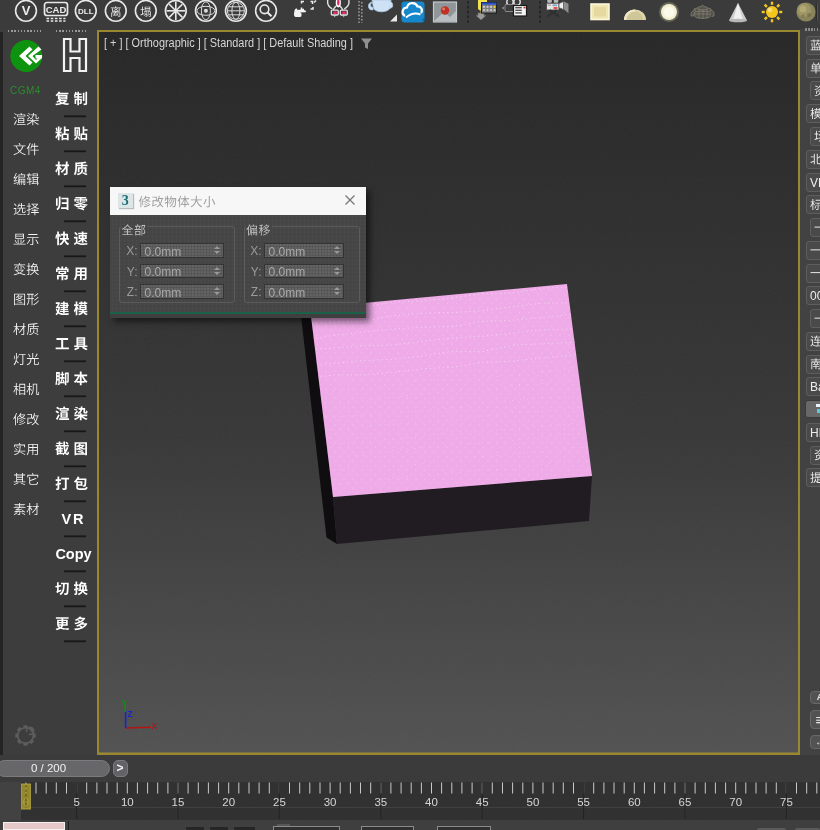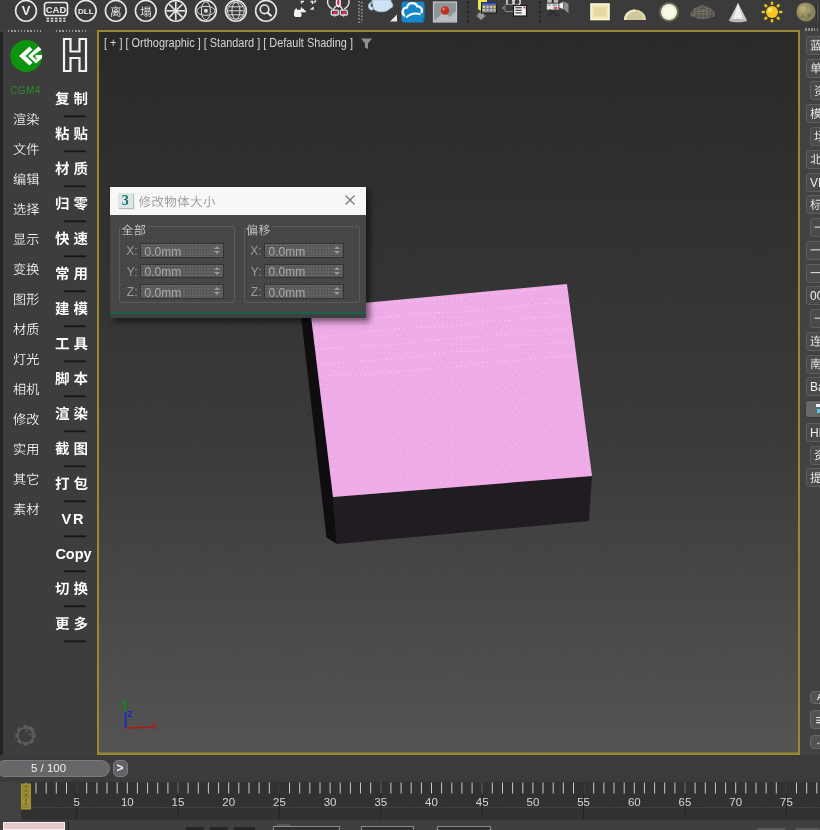--- a/index.html
+++ b/index.html
@@ -137,21 +137,21 @@
     <div style="position:absolute;left:817px;top:409.1px;width:3px;height:4px;background:#5ac8d8;"></div>
     <div style="position:absolute;left:806px;top:422.8px;width:24px;height:19px;background:#4a4a4a;border:1px solid #5e5e5e;border-radius:3px;box-sizing:border-box;"></div>
     <div style="position:absolute;left:810px;top:425.8px;color:#ededed;font:12px 'Liberation Sans',sans-serif;">HDR</div>
     <div style="position:absolute;left:810px;top:445.6px;width:20px;height:19px;background:#4a4a4a;border:1px solid #5e5e5e;border-radius:3px;box-sizing:border-box;"></div>
     <div style="position:absolute;left:806px;top:468.3px;width:24px;height:19px;background:#4a4a4a;border:1px solid #5e5e5e;border-radius:3px;box-sizing:border-box;"></div>
     <div style="position:absolute;left:810px;top:690.8px;width:20px;height:13px;background:#525252;border:1px solid #686868;border-radius:4px;box-sizing:border-box;color:#e8e8e8;font:bold 9px 'Liberation Sans',sans-serif;text-align:center;line-height:11px;">A</div>
     <div style="position:absolute;left:810px;top:709.5px;width:20px;height:19px;background:#525252;border:1px solid #686868;border-radius:4px;box-sizing:border-box;color:#e8e8e8;font:bold 15px 'Liberation Sans',sans-serif;text-align:center;line-height:17px;">≡</div>
     <div style="position:absolute;left:810px;top:734.9px;width:20px;height:14px;background:#525252;border:1px solid #686868;border-radius:4px;box-sizing:border-box;color:#e8e8e8;font:bold 10px 'Liberation Sans',sans-serif;text-align:center;line-height:12px;">←</div>
     <div style="position:absolute;left:0;top:755px;width:820px;height:27px;background:#3b3b3b;"></div>
     <div style="position:absolute;left:-4px;top:759.5px;width:114px;height:17.5px;background:#67676a;border:1px solid #7b7b7f;border-radius:9px;box-sizing:border-box;"></div>
-    <div style="position:absolute;left:20px;top:761px;width:57px;height:15px;color:#f2f2f2;font:11.5px 'Liberation Sans',sans-serif;text-align:center;line-height:15px;">5 / 100</div>
+    <div style="position:absolute;left:20px;top:761px;width:57px;height:15px;color:#f2f2f2;font:11.5px 'Liberation Sans',sans-serif;text-align:center;line-height:15px;">0 / 200</div>
     <div style="position:absolute;left:112.5px;top:759.5px;width:15px;height:17px;background:#636367;border:1px solid #7b7b7f;border-radius:5px;box-sizing:border-box;color:#f0f0f0;font:bold 12px 'Liberation Sans',sans-serif;text-align:center;line-height:15px;">&gt;</div>
     <div style="position:absolute;left:0;top:782px;width:820px;height:38px;background:#2b2b2c;"></div>
     <div style="position:absolute;left:0;top:782px;width:21.2px;height:38px;background:#3c3c3c;"></div>
     <div style="position:absolute;left:21.2px;top:807px;width:799px;height:1px;background:#3a3a3a;"></div>
     <svg style="position:absolute;left:0;top:782px;" width="820" height="38">
       <defs>
         <filter id="rn" x="0" y="0" width="1" height="1">
           <feTurbulence type="fractalNoise" baseFrequency="0.8" numOctaves="2" stitchTiles="stitch"></feTurbulence>
           <feColorMatrix type="matrix" values="0 0 0 0 0.5, 0 0 0 0 0.5, 0 0 0 0 0.5, 0.6 0.6 0.6 0 0"></feColorMatrix>
         </filter>

